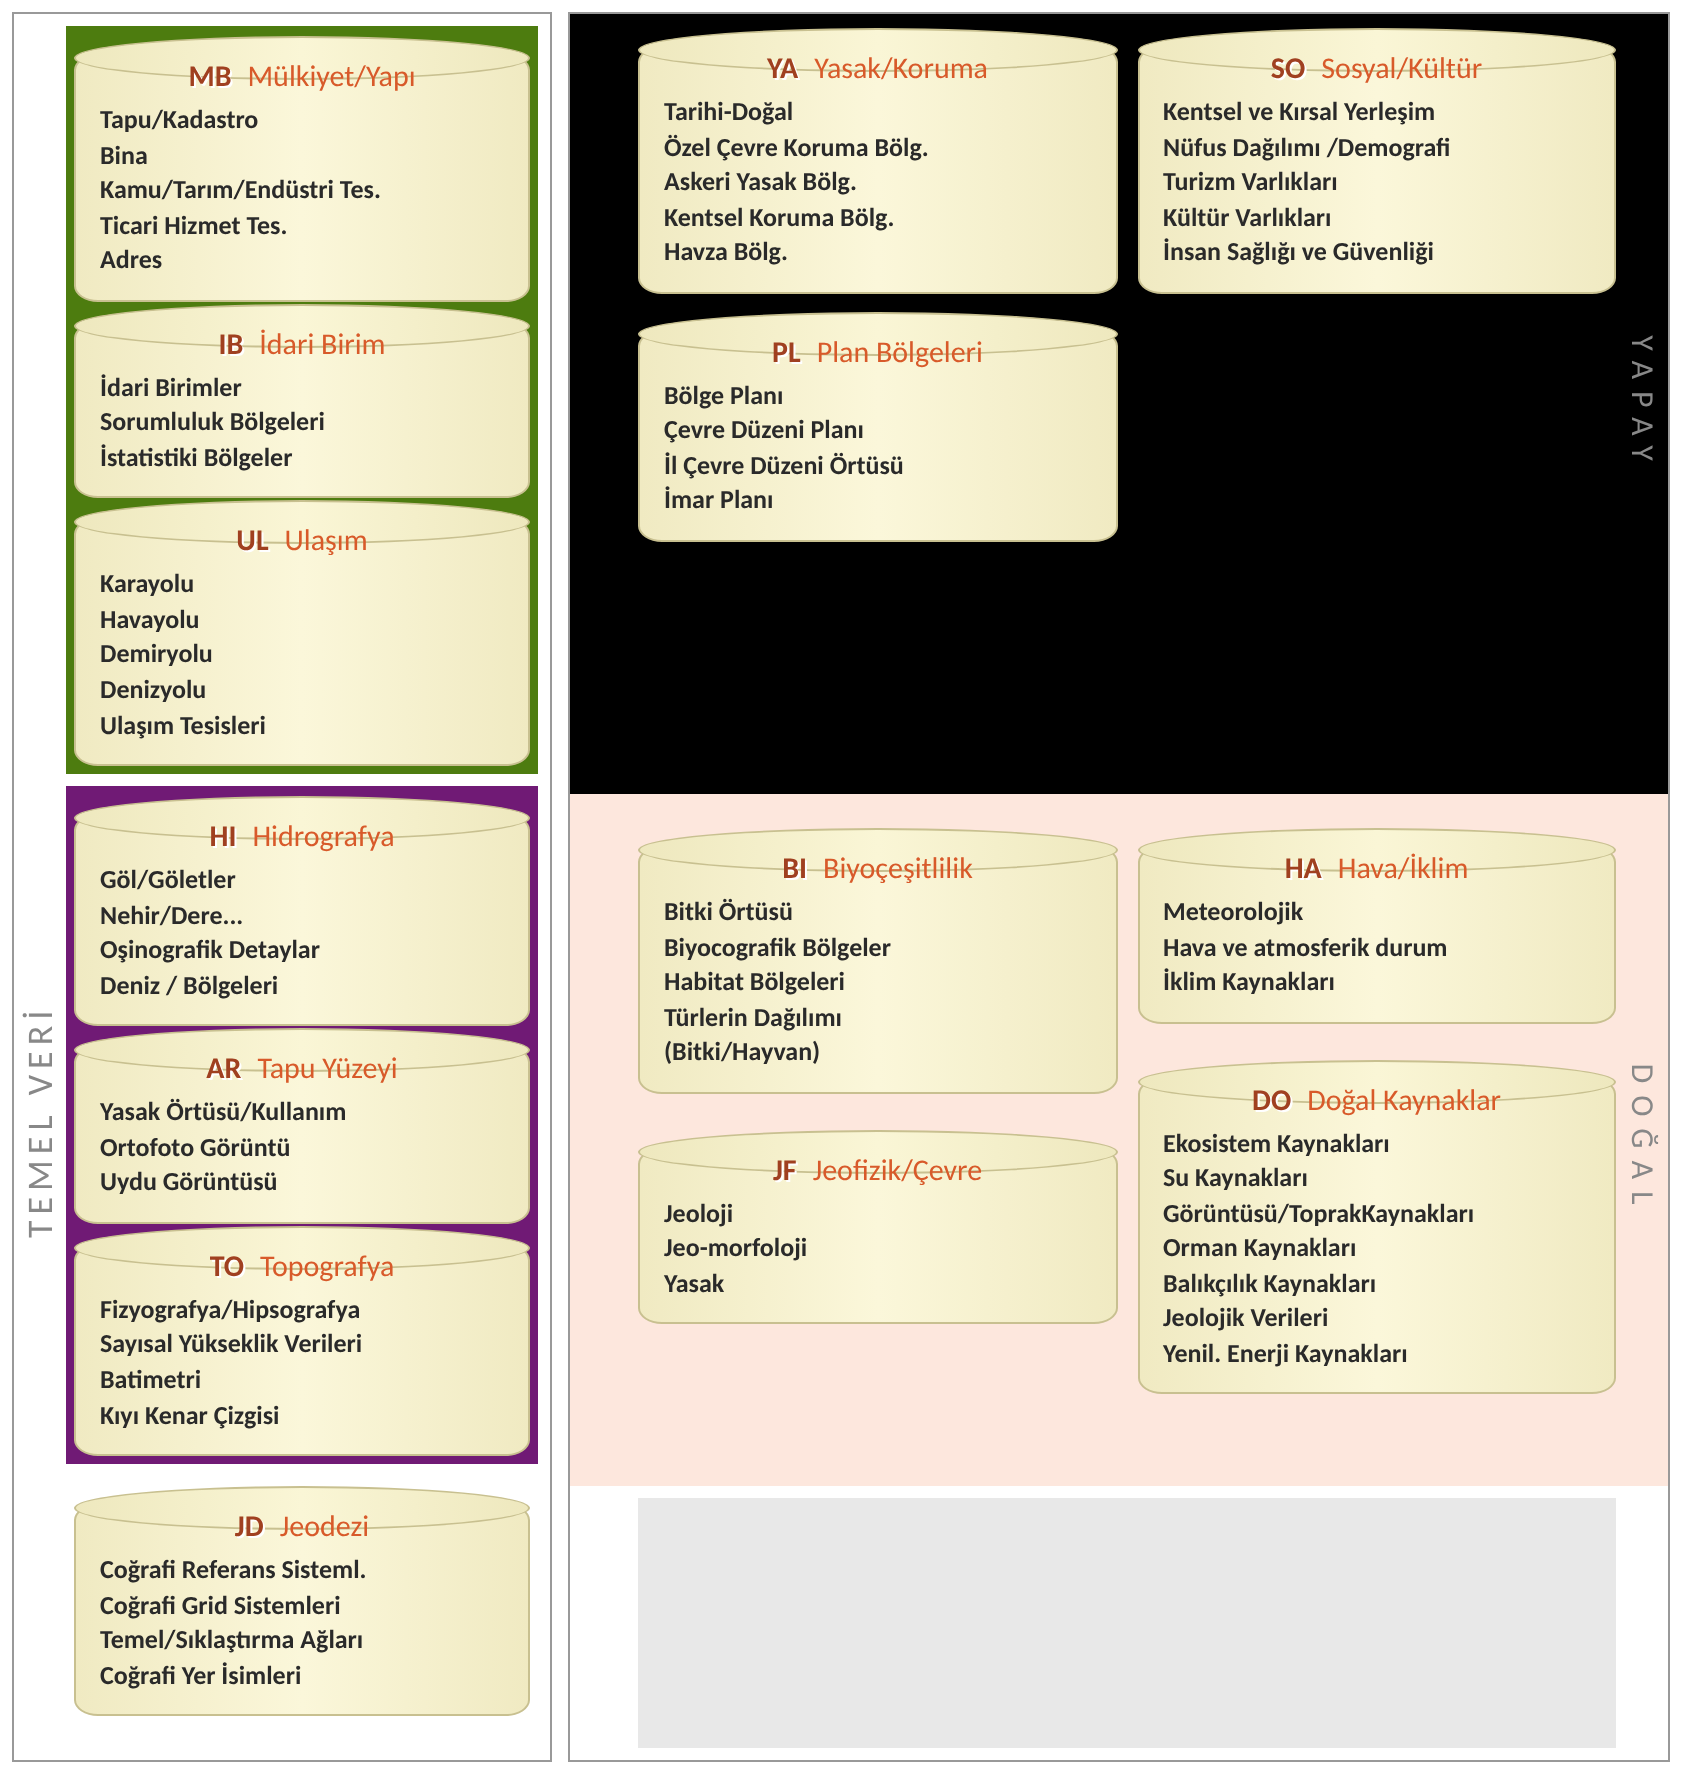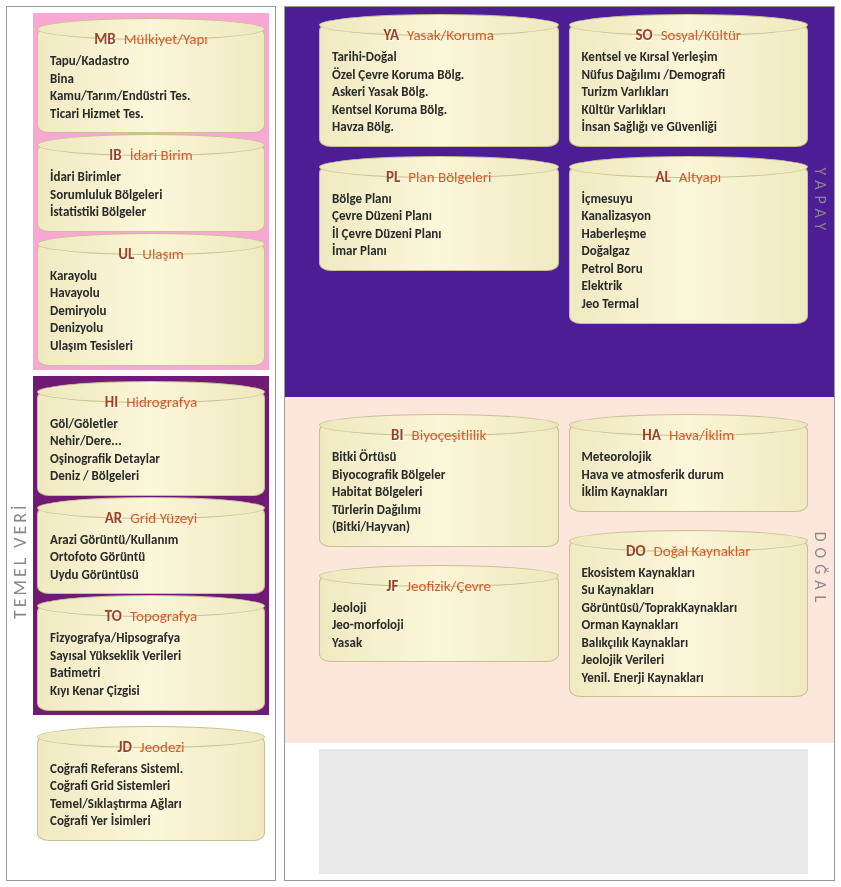--- a/index.html
+++ b/index.html
@@ -51,28 +51,28 @@
     color: #888;
     letter-spacing: 6px;
   }
   .zone {
     padding: 6px 26px 6px 34px;
     position: relative;
     display: flex;
     gap: 10px;
     align-items: flex-start;
   }
-  .zone.blue { background: #4c1d95; flex:0 0 auto; min-height:390px;}
+  .zone.blue { background: #000000; flex:0 0 auto; min-height:390px;}
   .zone.pink { background: #fde7dd; flex:0 0 auto; min-height:346px;}
   .zone.gray { background: #e8e8e8; flex:1; margin: 6px 26px 6px 34px; padding:0;}
   .zone .zcol { flex:1; display:flex; flex-direction:column; gap:8px; justify-content:flex-end;}
   .zone.blue .zcol { justify-content:flex-end; }
   .zone.pink .zcol { justify-content:center; padding-top:10px;gap:17px;}
   .left-subzone { padding:4px 4px; }
-  .left-subzone.blue { background:#f9a8d4; }
+  .left-subzone.blue { background:#4d7c0f; }
   .left-subzone.pink { background:#701a75; }
 
   
   .cyl {
     background: linear-gradient(to right, #f0eac2 0%, #fbf7da 50%, #f0eac2 100%);
     border: 1px solid #c8c090;
     border-radius: 12px / 8px;
     padding: 8px 12px 10px 12px;
     position: relative;
     margin-top: 10px;
@@ -124,20 +124,21 @@
     <span class="vlabel left">TEMEL VERİ</span>
 
     <div class="left-subzone blue" id="lz-blue">
         <div class="cyl">
           <div class="cyl-head"><span class="code">MB</span><span class="title">Mülkiyet/Yapı</span></div>
           <ul>
             <li>Tapu/Kadastro</li>
             <li>Bina</li>
             <li>Kamu/Tarım/Endüstri Tes.</li>
             <li>Ticari  Hizmet Tes.</li>
+            <li>Adres</li>
           </ul>
         </div>
         <div class="cyl">
           <div class="cyl-head"><span class="code">IB</span><span class="title">İdari Birim</span></div>
           <ul>
             <li>İdari Birimler</li>
             <li>Sorumluluk Bölgeleri</li>
             <li>İstatistiki Bölgeler</li>
           </ul>
         </div>
@@ -156,23 +157,23 @@
         <div class="cyl">
           <div class="cyl-head"><span class="code">HI</span><span class="title">Hidrografya</span></div>
           <ul>
             <li>Göl/Göletler</li>
             <li>Nehir/Dere...</li>
             <li>Oşinografik Detaylar</li>
             <li>Deniz / Bölgeleri</li>
           </ul>
         </div>
         <div class="cyl">
-          <div class="cyl-head"><span class="code">AR</span><span class="title">Grid Yüzeyi</span></div>
-          <ul>
-            <li>Arazi Görüntü/Kullanım</li>
+          <div class="cyl-head"><span class="code">AR</span><span class="title">Tapu Yüzeyi</span></div>
+          <ul>
+            <li>Yasak Örtüsü/Kullanım</li>
             <li>Ortofoto Görüntü</li>
             <li>Uydu Görüntüsü</li>
           </ul>
         </div>
         <div class="cyl">
           <div class="cyl-head"><span class="code">TO</span><span class="title">Topografya</span></div>
           <ul>
             <li>Fizyografya/Hipsografya</li>
             <li>Sayısal Yükseklik Verileri</li>
             <li>Batimetri</li>
@@ -206,46 +207,34 @@
               <li>Askeri Yasak Bölg.</li>
               <li>Kentsel Koruma Bölg.</li>
               <li>Havza Bölg.</li>
             </ul>
           </div>
           <div class="cyl">
             <div class="cyl-head"><span class="code">PL</span><span class="title">Plan Bölgeleri</span></div>
             <ul>
               <li>Bölge Planı</li>
               <li>Çevre Düzeni Planı</li>
-              <li>İl Çevre Düzeni Planı</li>
+              <li>İl Çevre Düzeni Örtüsü</li>
               <li>İmar Planı</li>
             </ul>
           </div>
         </div>
       <div class="zcol" id="rb-c2">
           <div class="cyl">
             <div class="cyl-head"><span class="code">SO</span><span class="title">Sosyal/Kültür</span></div>
             <ul>
               <li>Kentsel ve Kırsal Yerleşim</li>
               <li>Nüfus Dağılımı /Demografi</li>
               <li>Turizm Varlıkları</li>
               <li>Kültür Varlıkları</li>
               <li>İnsan Sağlığı ve Güvenliği</li>
-            </ul>
-          </div>
-          <div class="cyl">
-            <div class="cyl-head"><span class="code">AL</span><span class="title">Altyapı</span></div>
-            <ul>
-              <li>İçmesuyu</li>
-              <li>Kanalizasyon</li>
-              <li>Haberleşme</li>
-              <li>Doğalgaz</li>
-              <li>Petrol Boru</li>
-              <li>Elektrik</li>
-              <li>Jeo Termal</li>
             </ul>
           </div>
         </div>
       <span class="vlabel rightlbl" style="top:50%;transform:translateY(-50%);">YAPAY</span>
     </div>
 
     <div class="zone pink">
       <div class="zcol" id="rp-c1">
           <div class="cyl">
             <div class="cyl-head"><span class="code">BI</span><span class="title">Biyoçeşitlilik</span></div>

